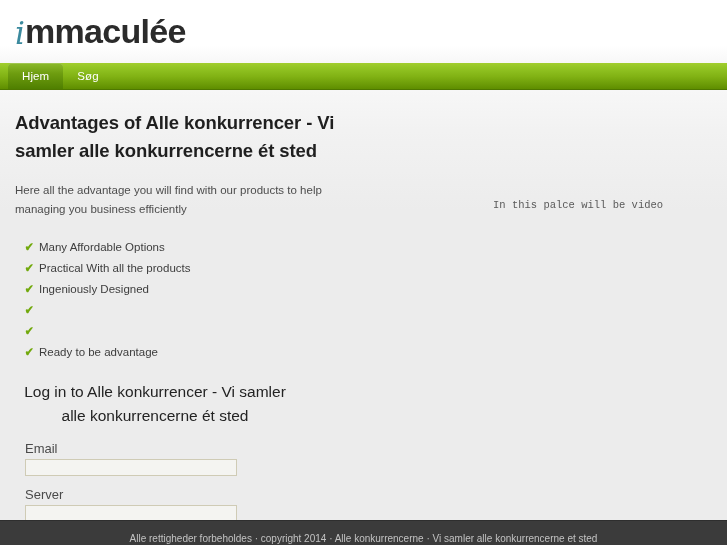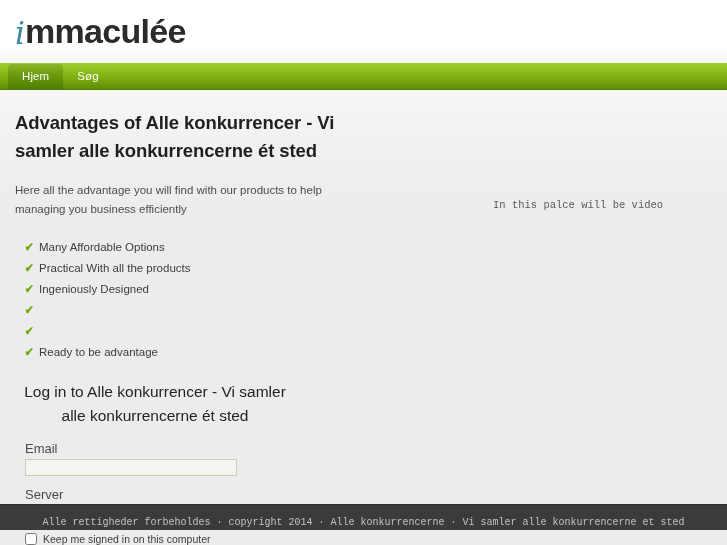--- a/index.html
+++ b/index.html
@@ -194,28 +194,27 @@
   .checkbox-row label {
     font-size: 10.5px;
     color: #3d3d3d;
     cursor: pointer;
   }
 
   
   .footer {
     position: absolute;
     left: 0;
-    bottom: 16px;
+    bottom: 0;
     width: 727px;
     height: 26px;
     background: #3b3b3b;
     border-top: 1px solid #2e2e2e;
     overflow: hidden;
     color: #bdbdbd;
-    font-family: Liberation Mono, monospace;
   }
   .footer-text {
     font-size: 10px;
     text-align: center;
     line-height: 1.4;
     padding-top: 11px;
     white-space: nowrap;
     color: #c2c2c2;
   }
 </style>

